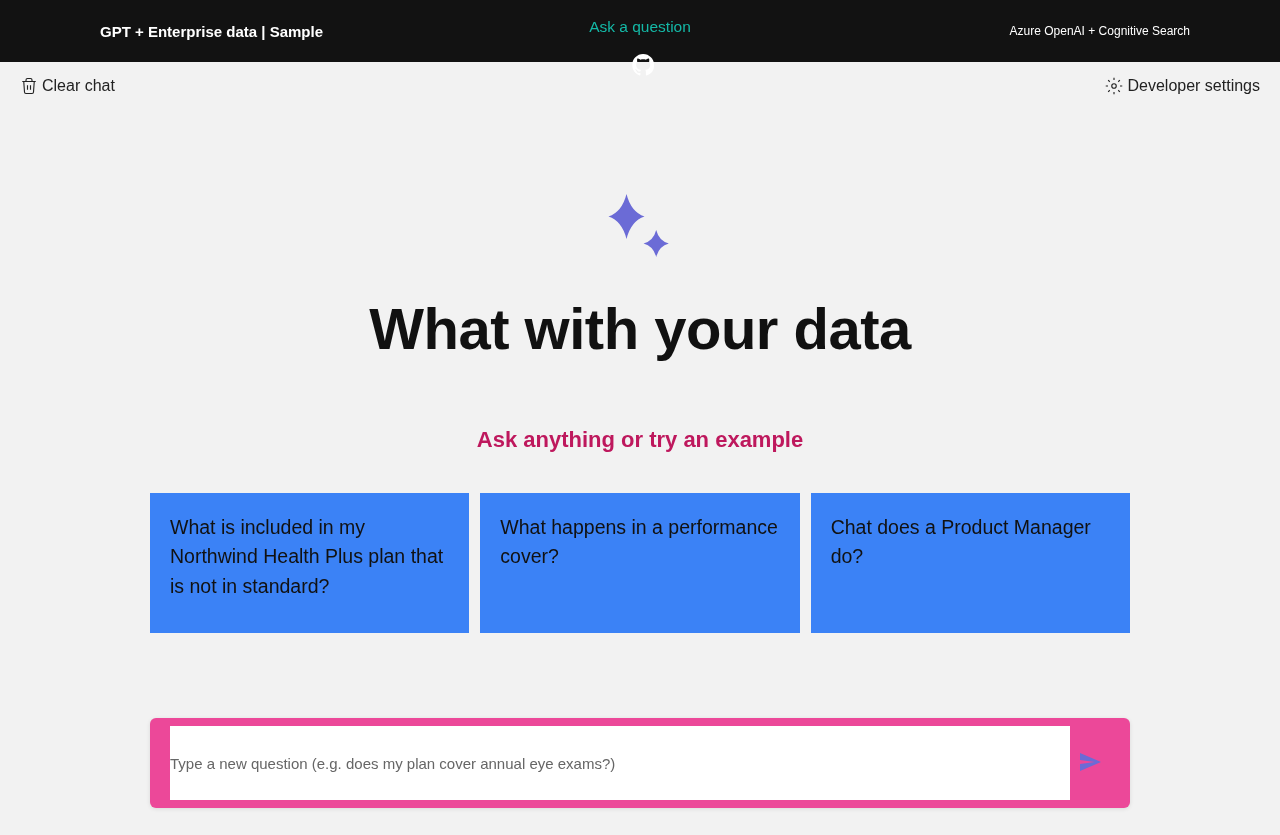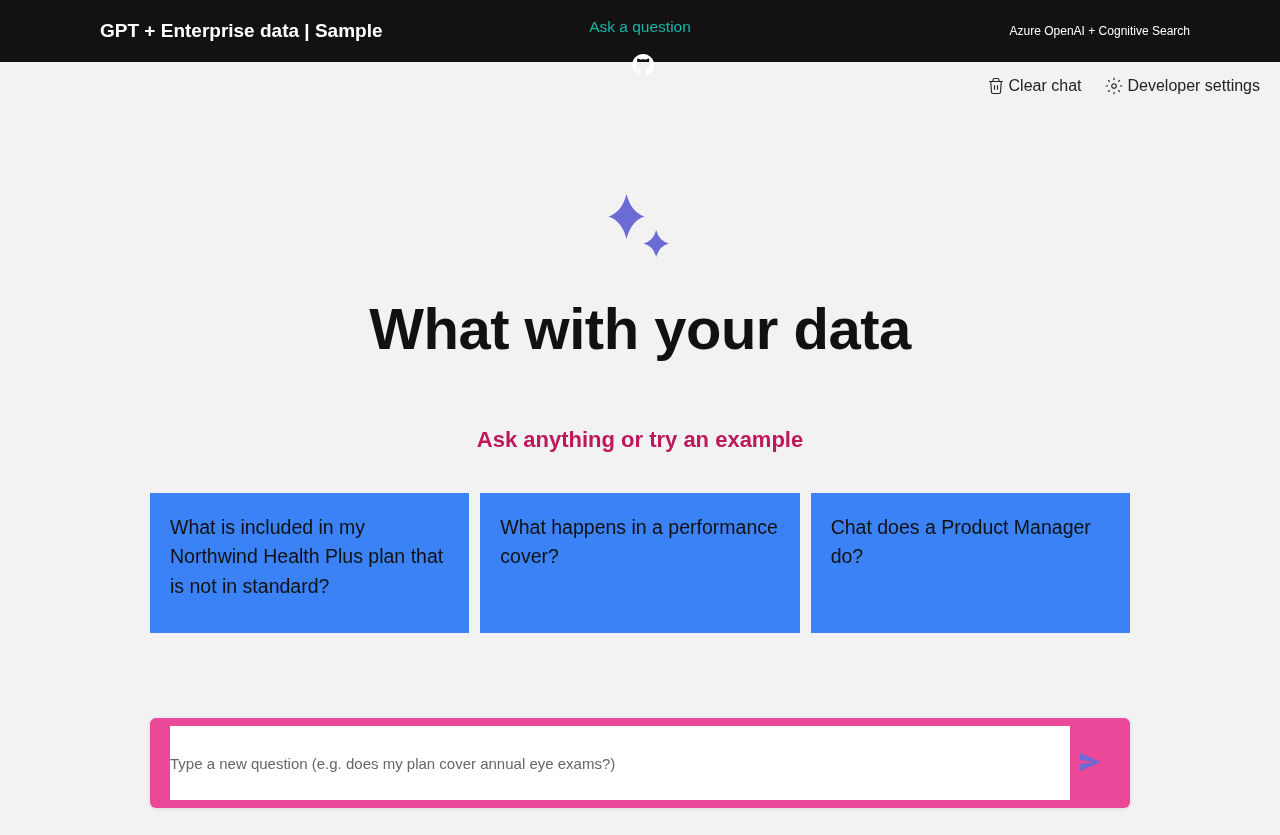--- a/index.html
+++ b/index.html
@@ -17,21 +17,21 @@
     .header {
       background: #121212;
       height: 62px;
       display: flex;
       align-items: center;
       padding: 0 20px;
       color: white;
     }
     .header-left {
       flex: 1;
-      font-size: 19px;
+      font-size: 15px;
       font-weight: 600;
       padding-left: 80px;
     }
     .header-center {
       display: flex;
       align-items: center;
       gap: 18px;
       position: absolute;
       left: 50%;
       transform: translateX(-50%);
@@ -50,21 +50,21 @@
       height: 22px;
       fill: white;
       margin-left: 6px;
     }
     .header-right {
       font-size: 12px;
       padding-right: 70px;
     }
     .toolbar {
       display: flex;
-      justify-content: flex-end;
+      justify-content: space-between;
       padding: 15px 20px 10px 20px;
       gap: 24px;
     }
     .toolbar-button {
       display: flex;
       align-items: center;
       gap: 4px;
       font-size: 16px;
       color: #222;
       cursor: pointer;

